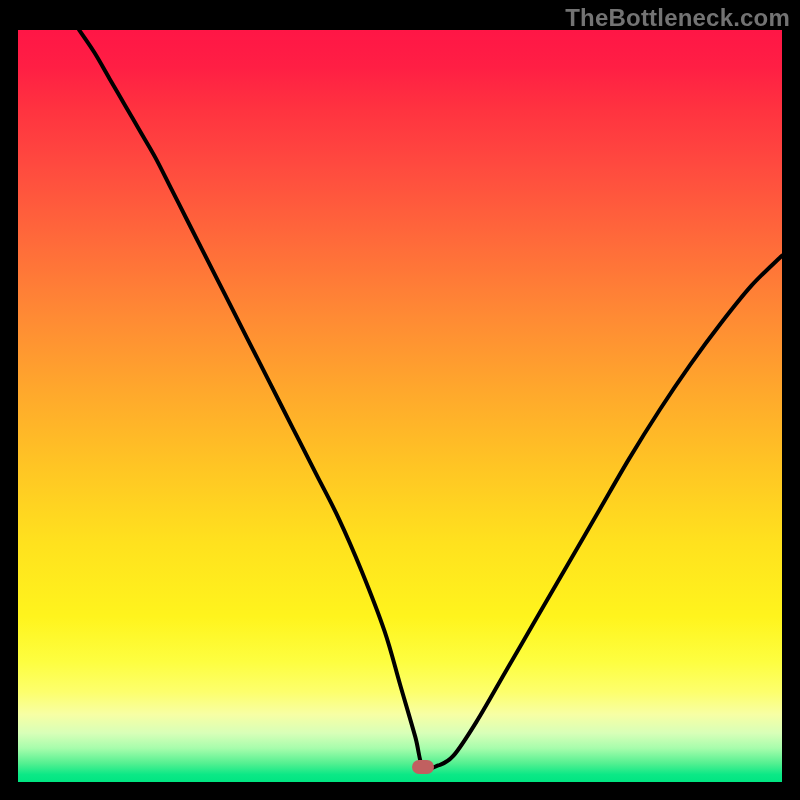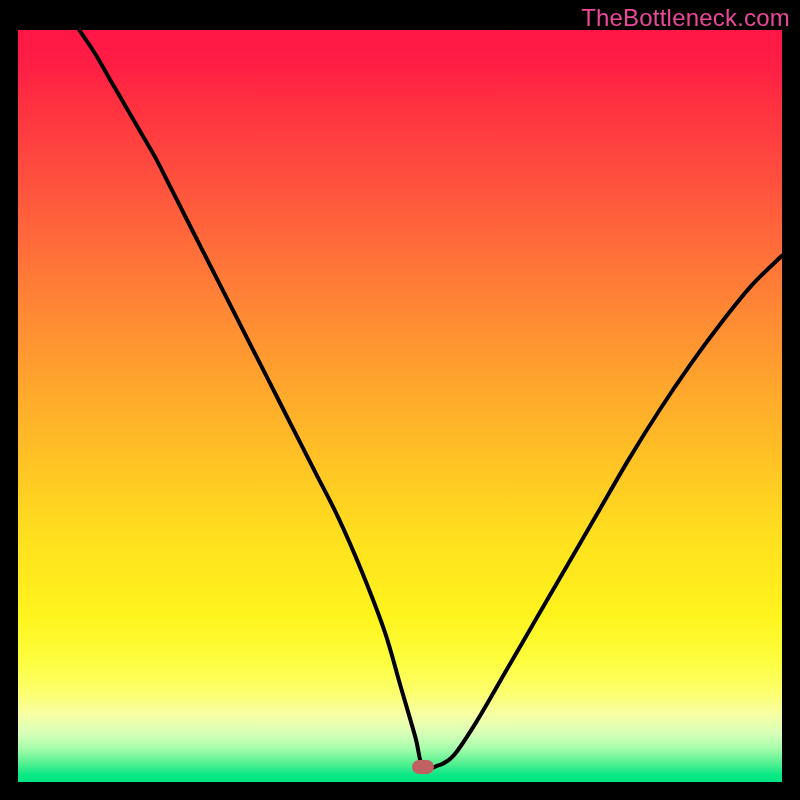--- a/index.html
+++ b/index.html
@@ -14,23 +14,23 @@
   .container {
     position: relative;
     width: 800px;
     height: 800px;
     background: #000000;
   }
   .watermark {
     position: absolute;
     top: 4px;
     right: 10px;
-    color: #ec4899;
+    color: #737373;
     font-size: 24px;
-    font-weight: normal;
+    font-weight: bold;
     letter-spacing: 0.2px;
     z-index: 5;
   }
   .plot-frame {
     position: absolute;
     left: 18px;
     top: 30px;
     width: 764px;
     height: 752px;
     background: #000000;

